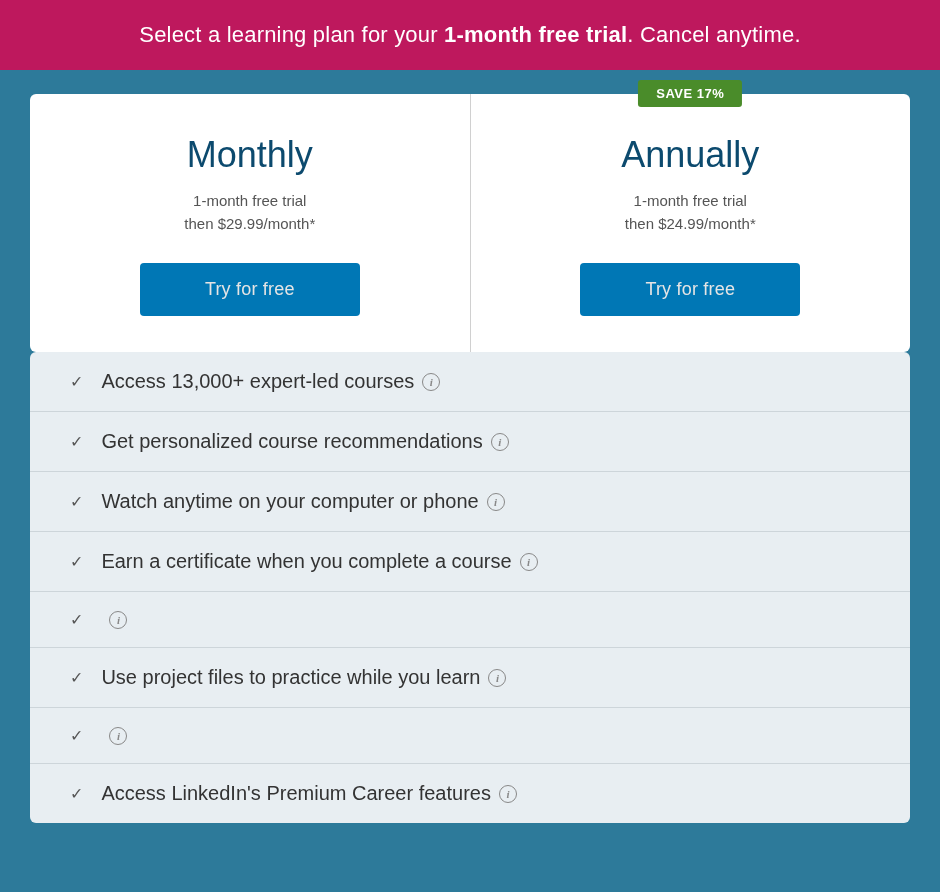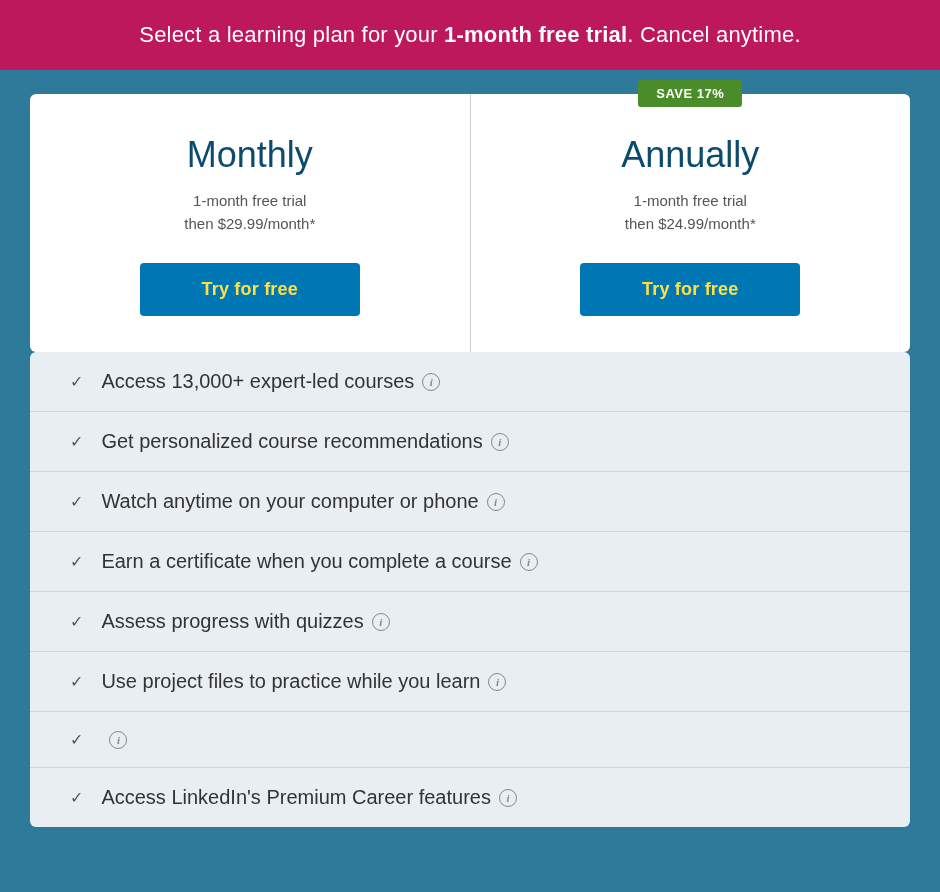--- a/index.html
+++ b/index.html
@@ -81,25 +81,25 @@
     .plan-subtitle {
       color: #555;
       font-size: 15px;
       text-align: center;
       line-height: 1.5;
       margin-bottom: 28px;
     }
 
     .try-button {
       background: #0077b5;
-      color: #fde047;
+      color: #e5e5e5;
       border: none;
       border-radius: 4px;
       font-size: 18px;
-      font-weight: 700;
+      font-weight: 400;
       padding: 16px 50px;
       cursor: pointer;
       width: 100%;
       max-width: 220px;
       letter-spacing: 0.2px;
     }
 
     .features-container {
       width: 880px;
       background: #e8eef2;
@@ -235,21 +235,20 @@
       <span class="checkmark">✓</span>
       <div class="feature-row">
         <span class="feature-text">Earn a certificate when you complete a course</span>
         <span class="info-icon">i</span>
       </div>
     </div>
 
     <div class="feature-item">
       <span class="checkmark">✓</span>
       <div class="feature-row">
-        <span class="feature-text">Assess progress with quizzes</span>
         <span class="info-icon">i</span>
       </div>
     </div>
 
     <div class="feature-item">
       <span class="checkmark">✓</span>
       <div class="feature-row">
         <span class="feature-text">Use project files to practice while you learn</span>
         <span class="info-icon">i</span>
       </div>

